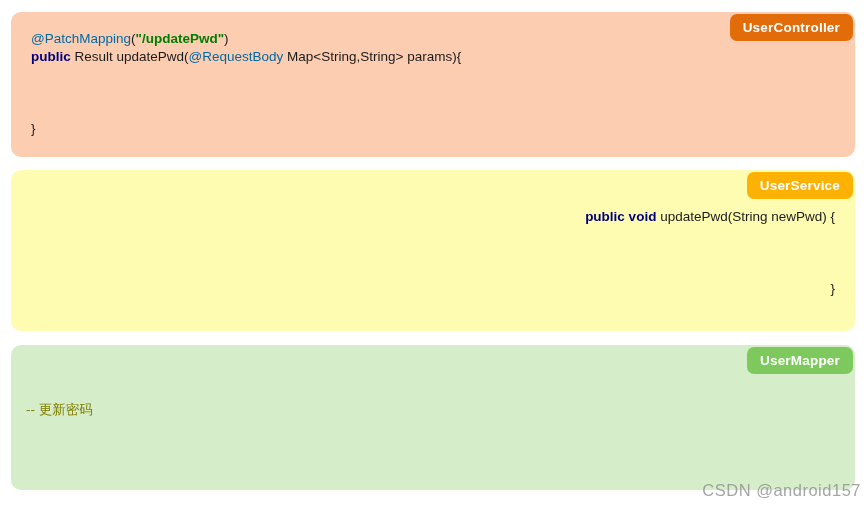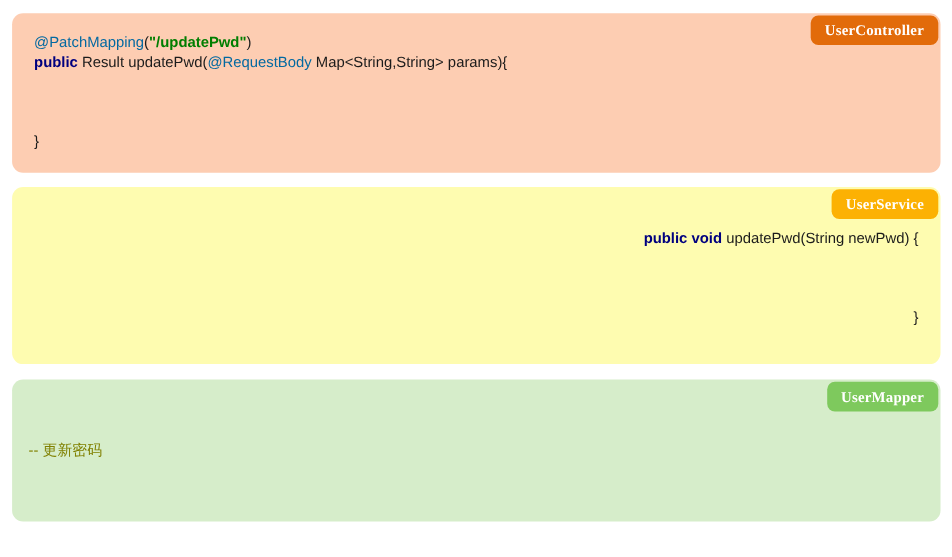--- a/index.html
+++ b/index.html
@@ -12,34 +12,33 @@
     font-family: "Liberation Sans", sans-serif;
   }
   .panel {
     position: absolute;
     left: 11px;
     width: 844px;
     border-radius: 10px;
   }
   #panel-0 { top: 12px;  height: 145px; }
   #panel-1 { top: 170px; height: 161px; }
-  #panel-2 { top: 345px; height: 129px; }
+  #panel-2 { top: 345px; height: 145px; }
 
   .badge {
     position: absolute;
     top: 2px;
     right: 2px;
     padding: 4px 13px;
     border-radius: 7px;
     color: #ffffff;
     font-weight: bold;
     font-size: 13.5px;
     line-height: 19px;
     letter-spacing: 0.2px;
-    font-family: Liberation Serif, serif;
   }
 
   .code {
     padding: 18px 20px 0 20px;
     font-size: 13.5px;
   }
   #panel-1 .code { padding-top: 20px; }
   #panel-2 .code { padding: 20px 16px 0 15px; }
 
   .line {
@@ -97,14 +96,15 @@
 
   <section class="panel" id="panel-2" style="background: rgb(214, 237, 202);">
     <div class="badge" style="background: rgb(126, 201, 93);">UserMapper</div>
     <div class="code">
         <div class="line">&nbsp;</div>
         <div class="line">&nbsp;</div>
         <div class="line"><span class="tk-cm">-- 更新密码</span></div>
       </div>
   </section>
 
+  <div class="watermark">CSDN @android157</div>
 
 </div>
 
 </body></html>

